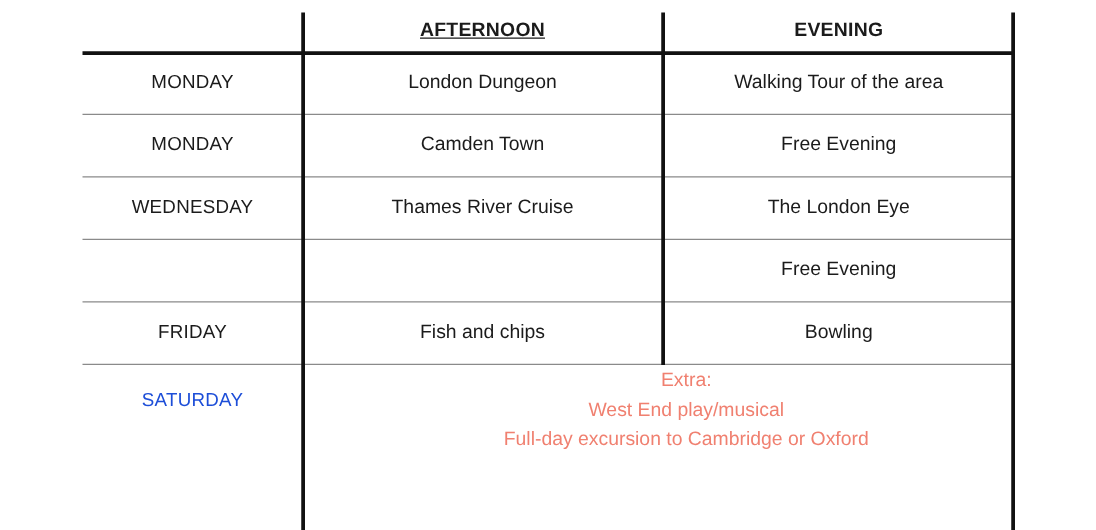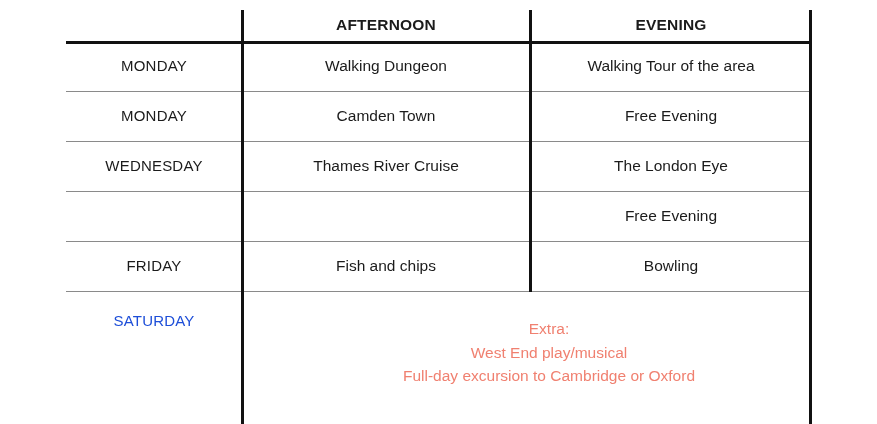--- a/index.html
+++ b/index.html
@@ -83,44 +83,44 @@
     <div class="hrule" style="top:81px;"></div>
     <div class="hrule" style="top:131px;"></div>
     <div class="hrule" style="top:181px;"></div>
     <div class="hrule" style="top:231px;"></div>
     <div class="hrule" style="top:281px;"></div>
 
     <div class="vrule" style="left:175px; top:0px; height:414px;"></div>
     <div class="vrule" style="left:463px; top:0px; height:282px;"></div>
     <div class="vrule" style="left:743px; top:0px; height:414px;"></div>
 
-    <div class="cell hdr col-aft" style="top:0px;height:31px;">AFTERNOON</div>
+    <div class="cell hdr col-aft" style="top:0px;height:31px;text-decoration:underline;">AFTERNOON</div>
     <div class="cell hdr col-eve" style="top:0px;height:31px;">EVENING</div>
 
     <div class="cell day col-day" style="top:31px;height:50px;">MONDAY</div>
-    <div class="cell col-aft" style="top:31px;height:50px;">Walking Dungeon</div>
+    <div class="cell col-aft" style="top:31px;height:50px;">London Dungeon</div>
     <div class="cell col-eve" style="top:31px;height:50px;">Walking Tour of the area</div>
 
     <div class="cell day col-day" style="top:81px;height:50px;">MONDAY</div>
     <div class="cell col-aft" style="top:81px;height:50px;">Camden Town</div>
     <div class="cell col-eve" style="top:81px;height:50px;">Free Evening</div>
 
     <div class="cell day col-day" style="top:131px;height:50px;">WEDNESDAY</div>
     <div class="cell col-aft" style="top:131px;height:50px;">Thames River Cruise</div>
     <div class="cell col-eve" style="top:131px;height:50px;">The London Eye</div>
 
     <div class="cell col-eve" style="top:181px;height:50px;">Free Evening</div>
 
     <div class="cell day col-day" style="top:231px;height:50px;">FRIDAY</div>
     <div class="cell col-aft" style="top:231px;height:50px;">Fish and chips</div>
     <div class="cell col-eve" style="top:231px;height:50px;">Bowling</div>
 
     <div class="cell day col-day sat-day" style="top:281px;height:60px;">SATURDAY</div>
 
-    <div class="cell col-merge" style="top:291px;height:100px;align-items:flex-start;padding-top:16px;box-sizing:border-box;padding-left:44px;">
+    <div class="cell col-merge" style="top:267px;height:100px;align-items:flex-start;padding-top:16px;box-sizing:border-box;padding-left:44px;">
       <div class="sat-text">
         <span class="ln">Extra:</span>
         <span class="ln">West End play/musical</span>
         <span class="ln">Full-day excursion to Cambridge or Oxford</span>
       </div>
     </div>
 
   </div>
 </div>
 

